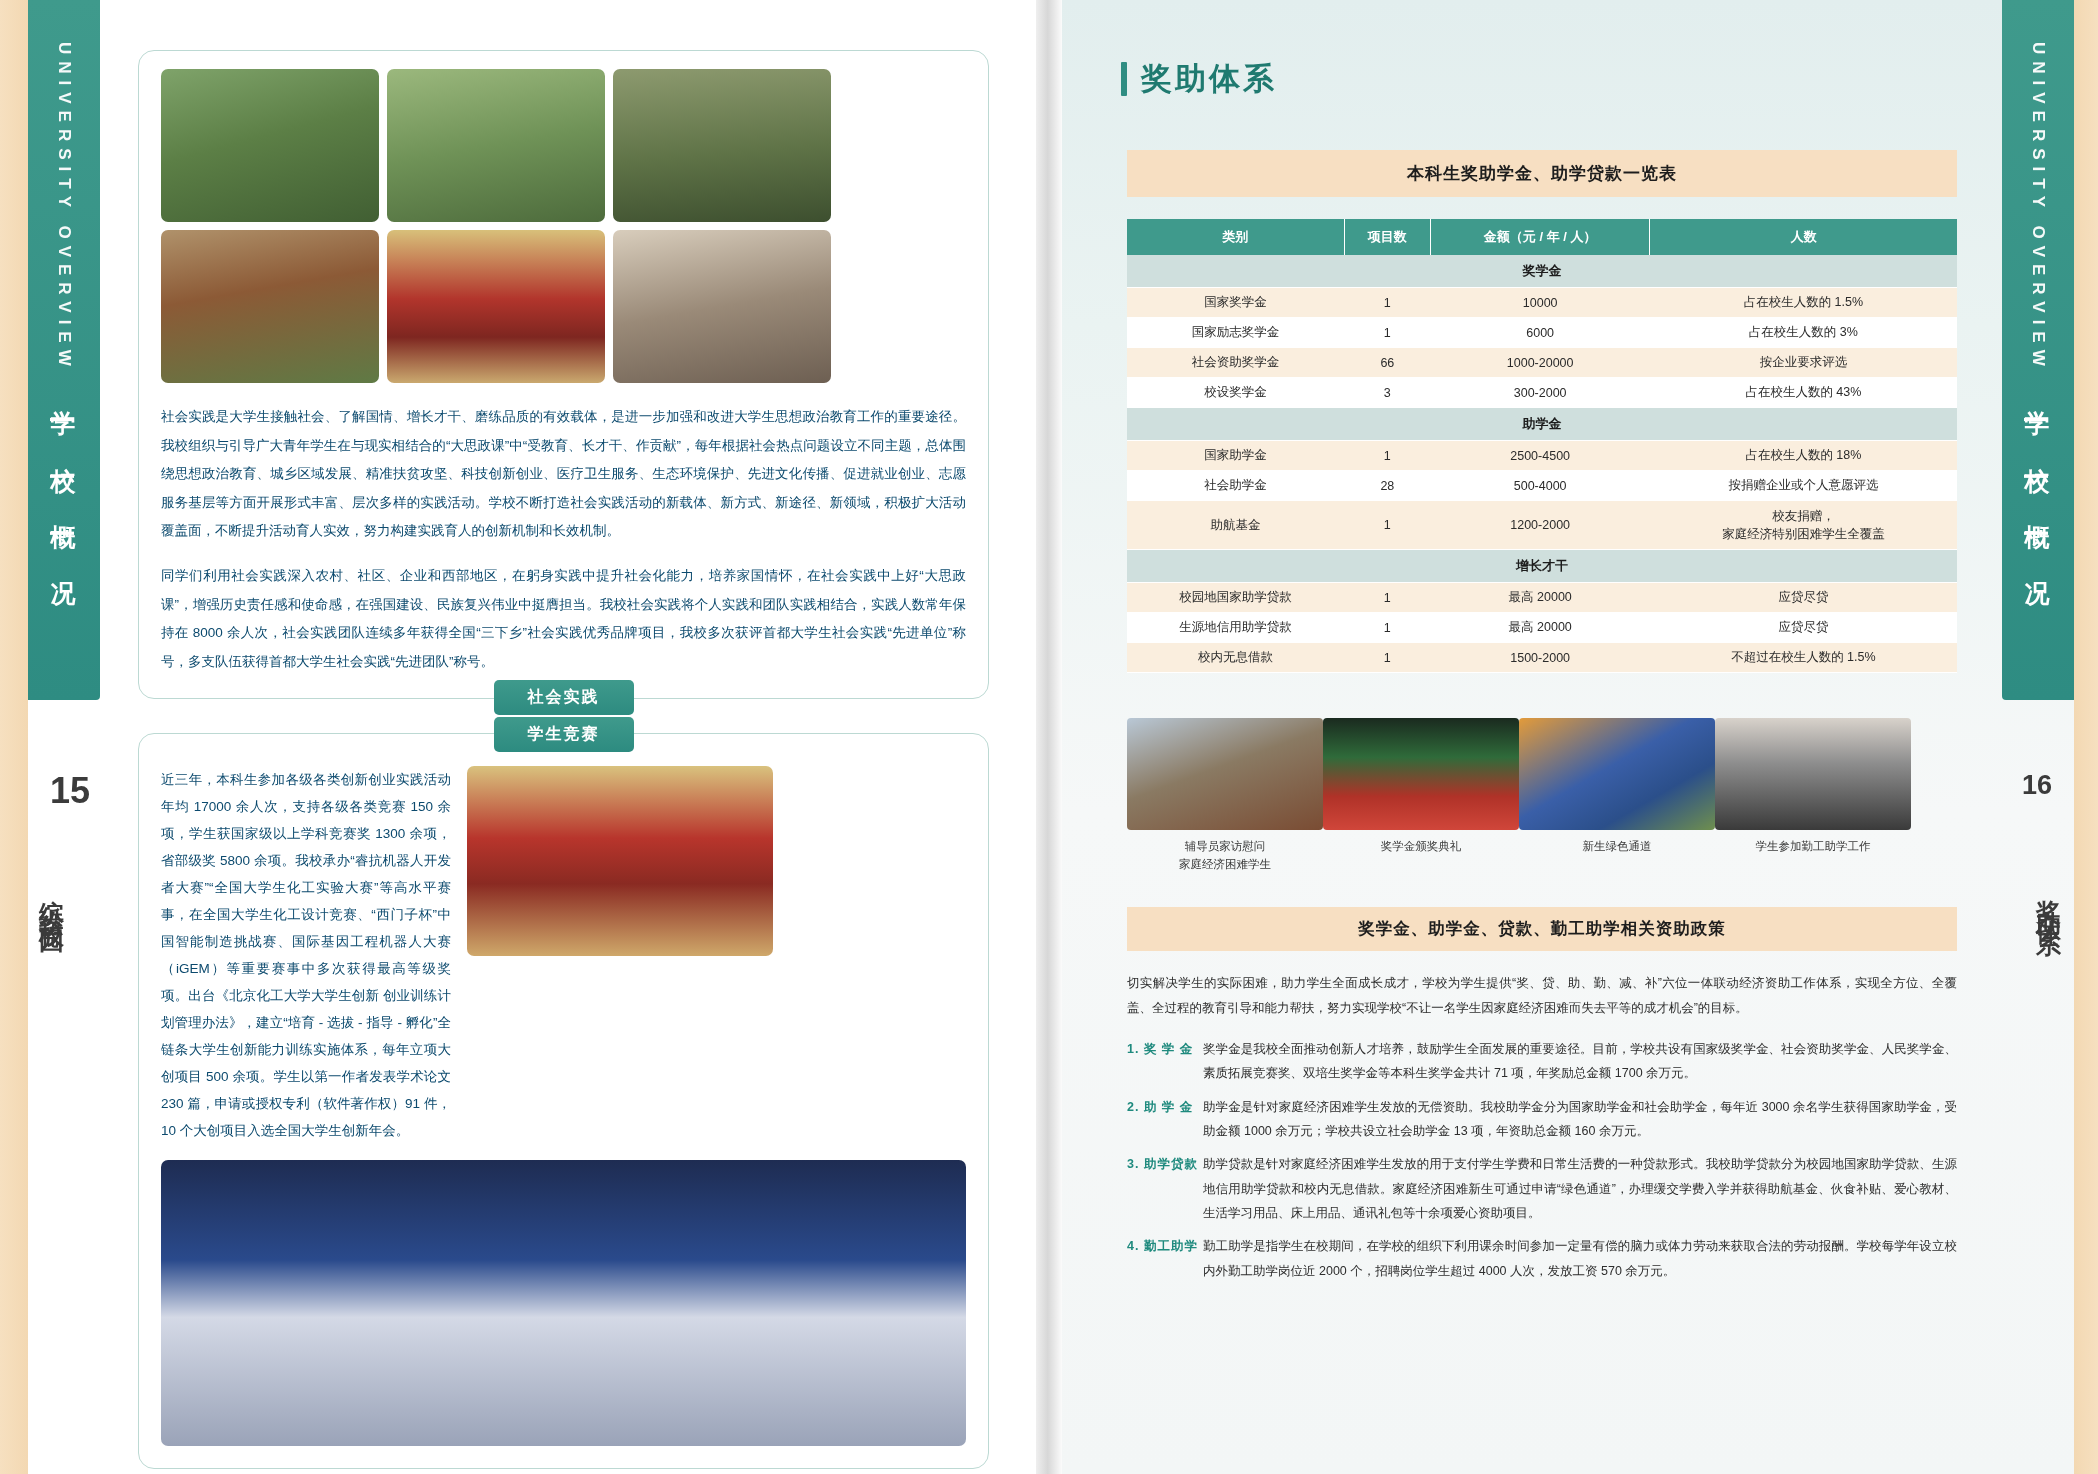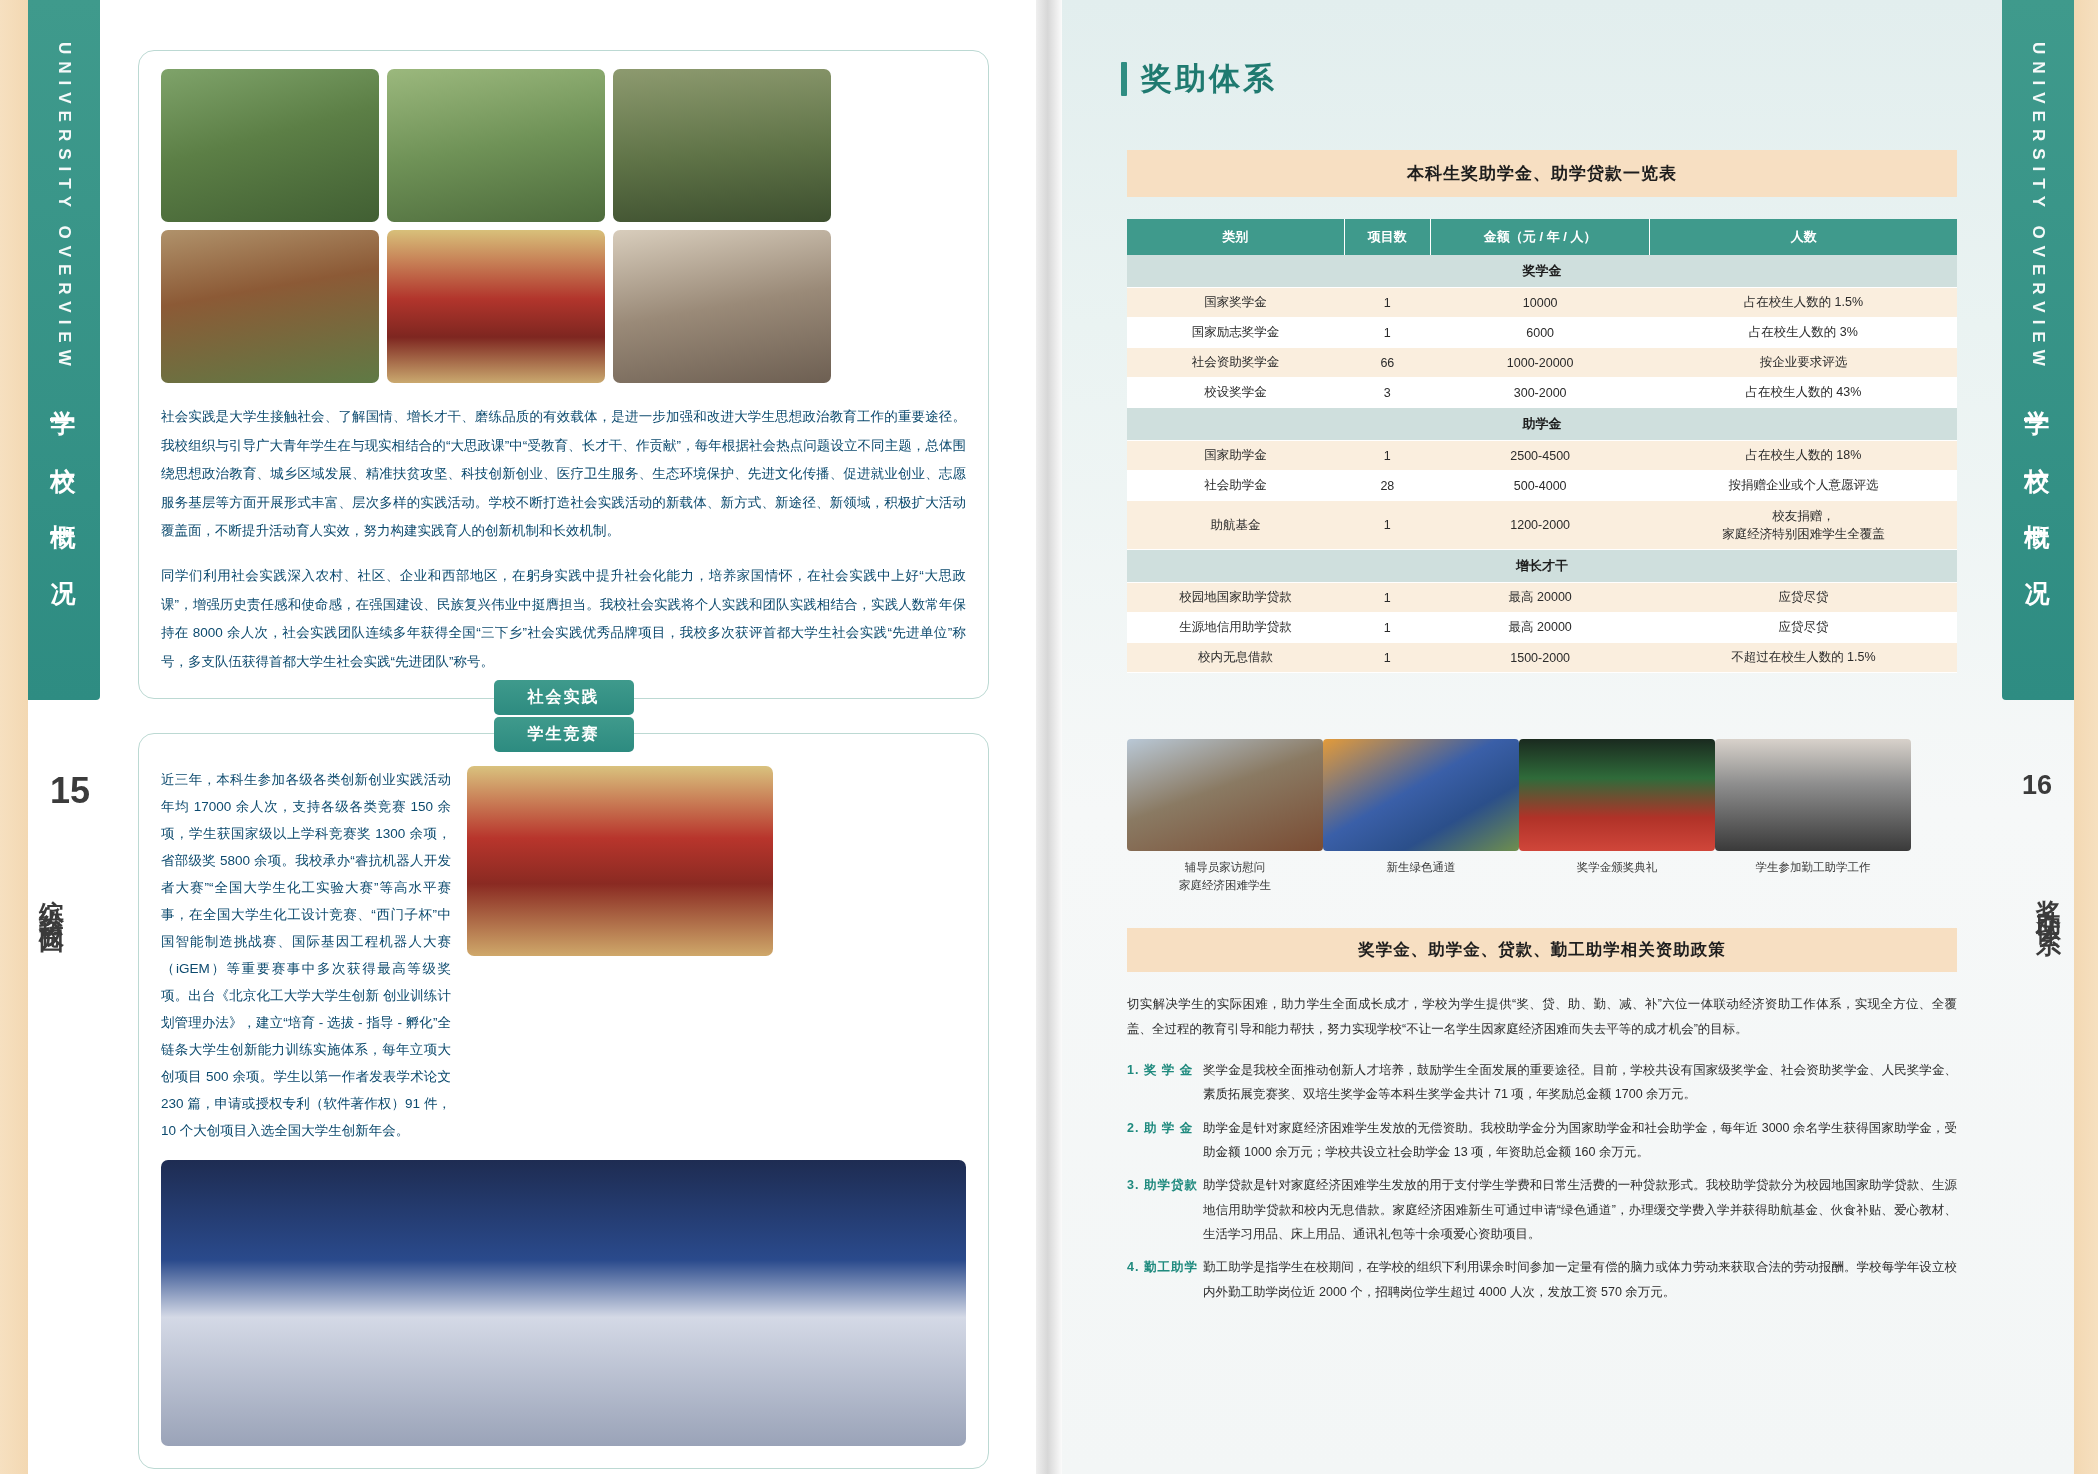--- a/index.html
+++ b/index.html
@@ -175,21 +175,21 @@
     border-bottom:1px solid #ffffff;
   }
   tr.grp td {
     background:#cfdfdd; font-weight:bold; color:#1d1d1d; padding:7px 4px; font-size:13px;
   }
   tr.odd td { background:#faeede;margin-left:22px; }
   tr.even td { background:#ffffff; }
   td.multi { line-height:1.45; }
 
   
-  .pstrip { display:flex; gap:0; margin-top:66px; margin-left:6px; width:830px; }
+  .pstrip { display:flex; gap:0; margin-top:45px; margin-left:6px; width:830px; }
   .pcell { width:196px; }
   .pcell .img { height:112px; border-radius:4px; overflow:hidden; position:relative; }
   .pcap {
     margin-top:8px; text-align:center;
     font-size:11.5px; color:#3a3a3a; line-height:1.5;
   }
 
   
   .policy-banner {
     margin-top:34px; margin-left:6px; width:830px;
@@ -371,26 +371,26 @@
             </tbody>
         </table>
       </div>
 
       <div class="pstrip" id="pstrip">
           <div class="pcell">
             <div class="img im5"></div>
             <div class="pcap">辅导员家访慰问<br>家庭经济困难学生</div>
           </div>
           <div class="pcell">
+            <div class="img im9"></div>
+            <div class="pcap">奖学金颁奖典礼</div>
+          </div>
+          <div class="pcell">
             <div class="img im10"></div>
             <div class="pcap">新生绿色通道</div>
-          </div>
-          <div class="pcell">
-            <div class="img im9"></div>
-            <div class="pcap">奖学金颁奖典礼</div>
           </div>
           <div class="pcell">
             <div class="img im8"></div>
             <div class="pcap">学生参加勤工助学工作</div>
           </div>
         </div>
 
       <div class="policy-banner">奖学金、助学金、贷款、勤工助学相关资助政策</div>
 
       <div class="policy-intro">切实解决学生的实际困难，助力学生全面成长成才，学校为学生提供“奖、贷、助、勤、减、补”六位一体联动经济资助工作体系，实现全方位、全覆盖、全过程的教育引导和能力帮扶，努力实现学校“不让一名学生因家庭经济困难而失去平等的成才机会”的目标。</div>

